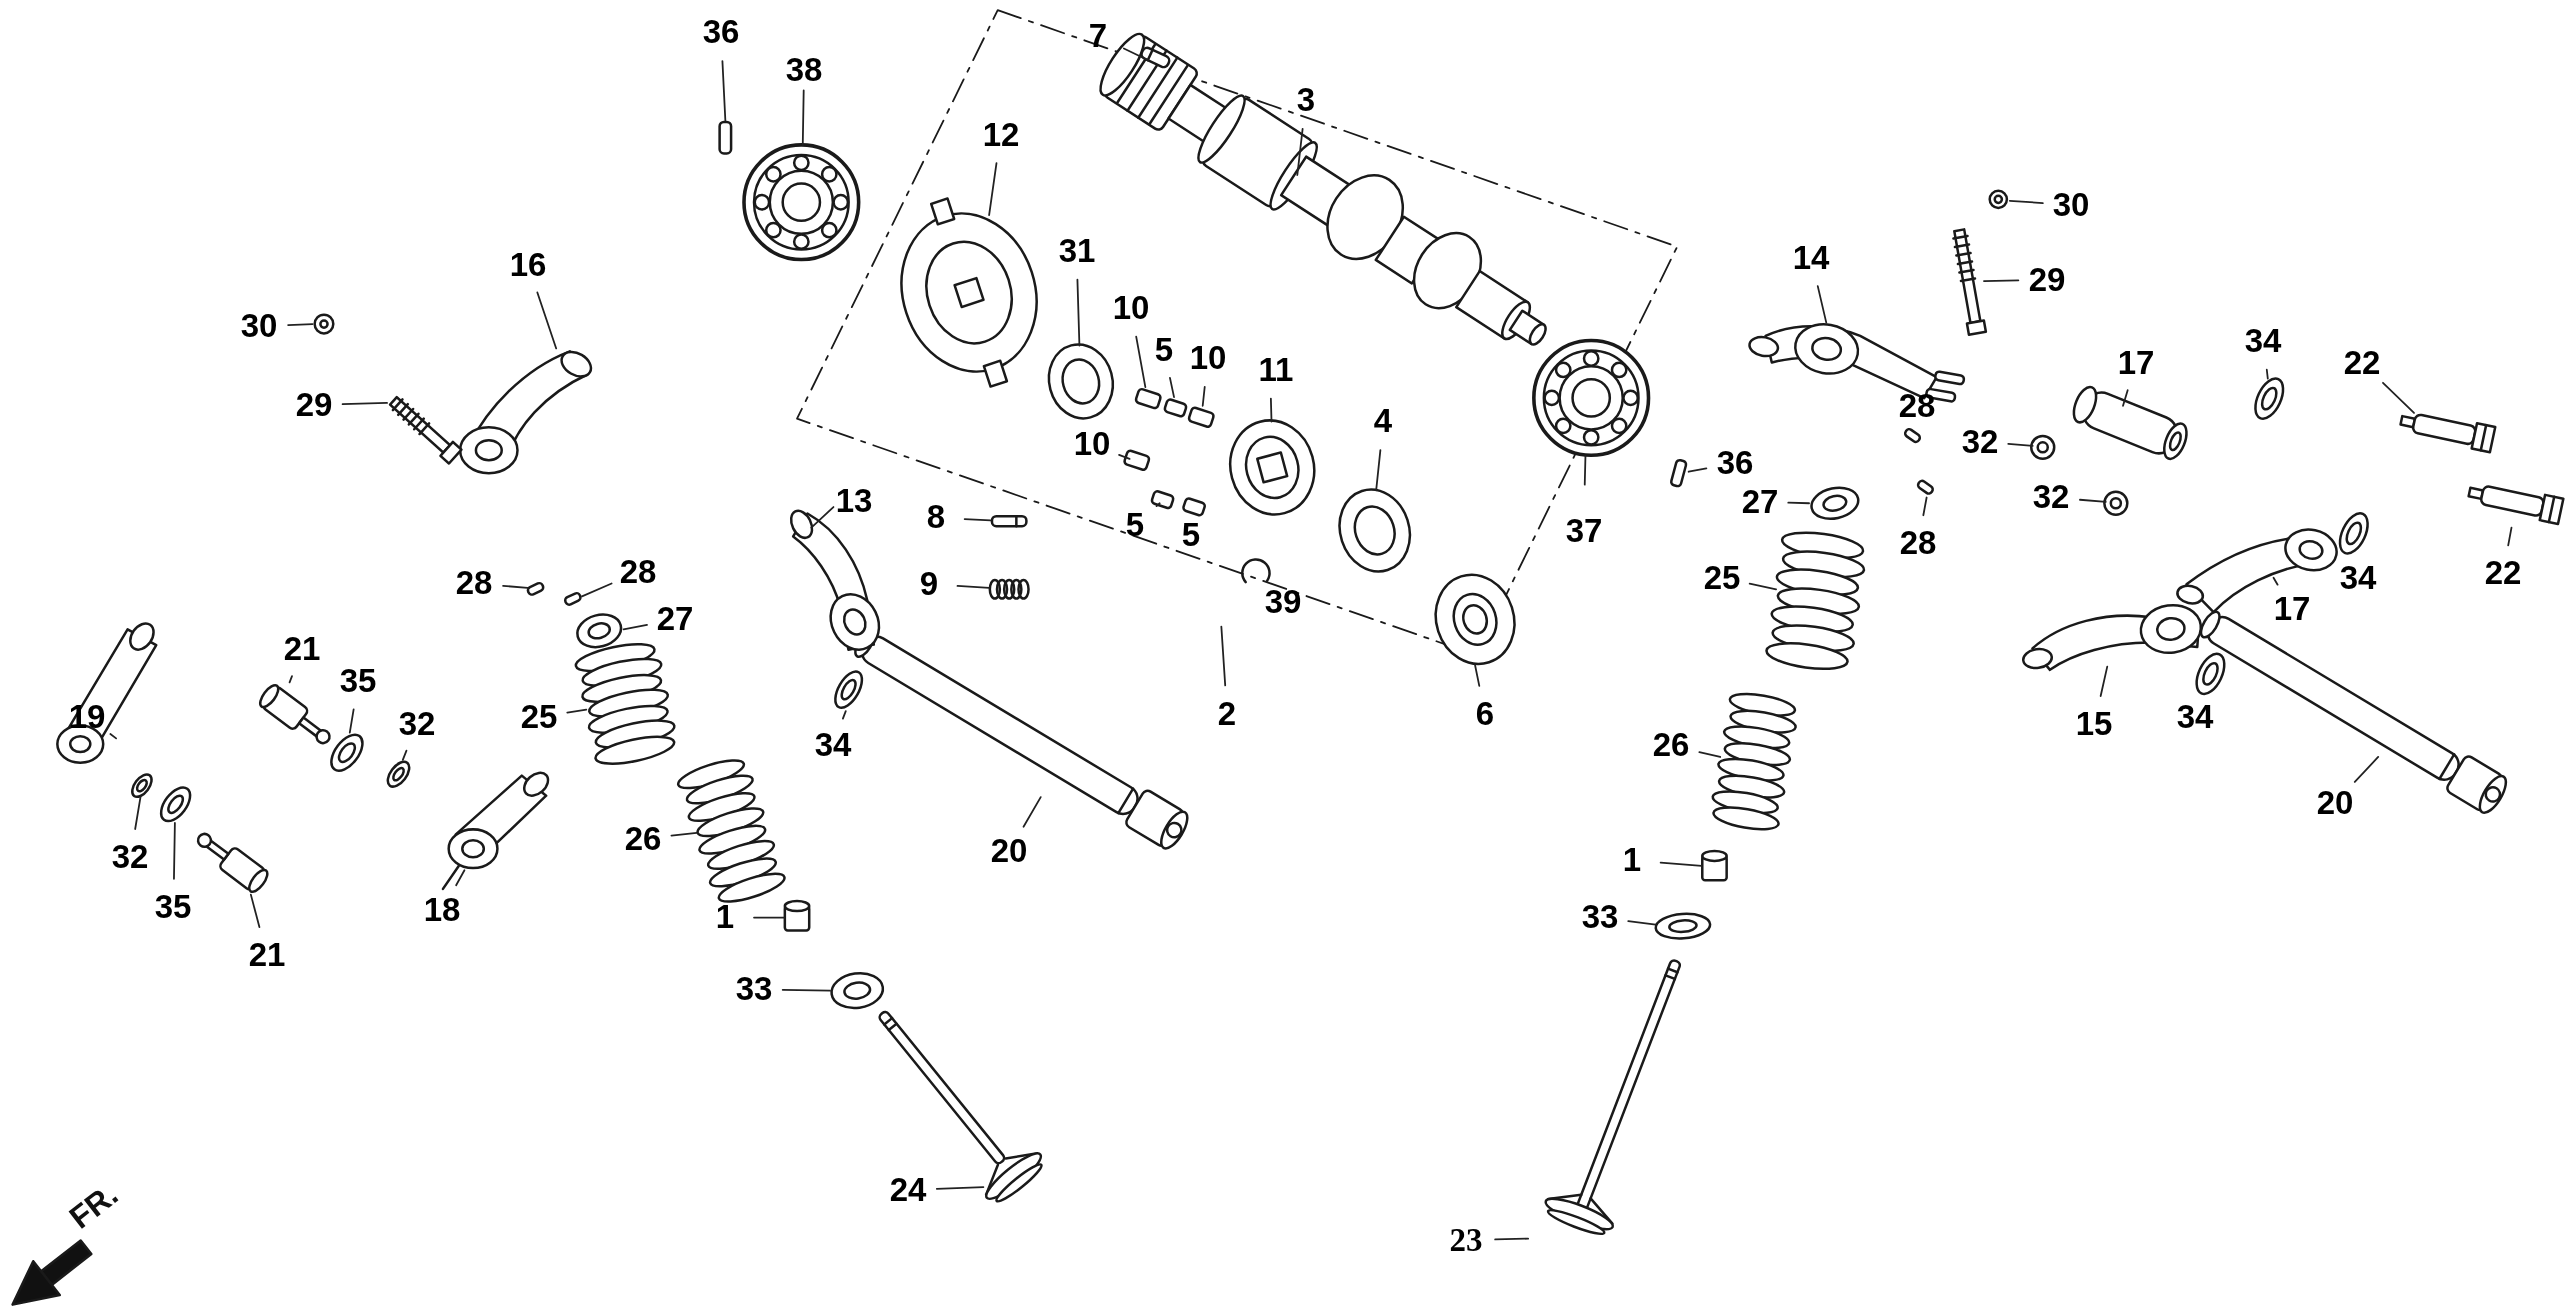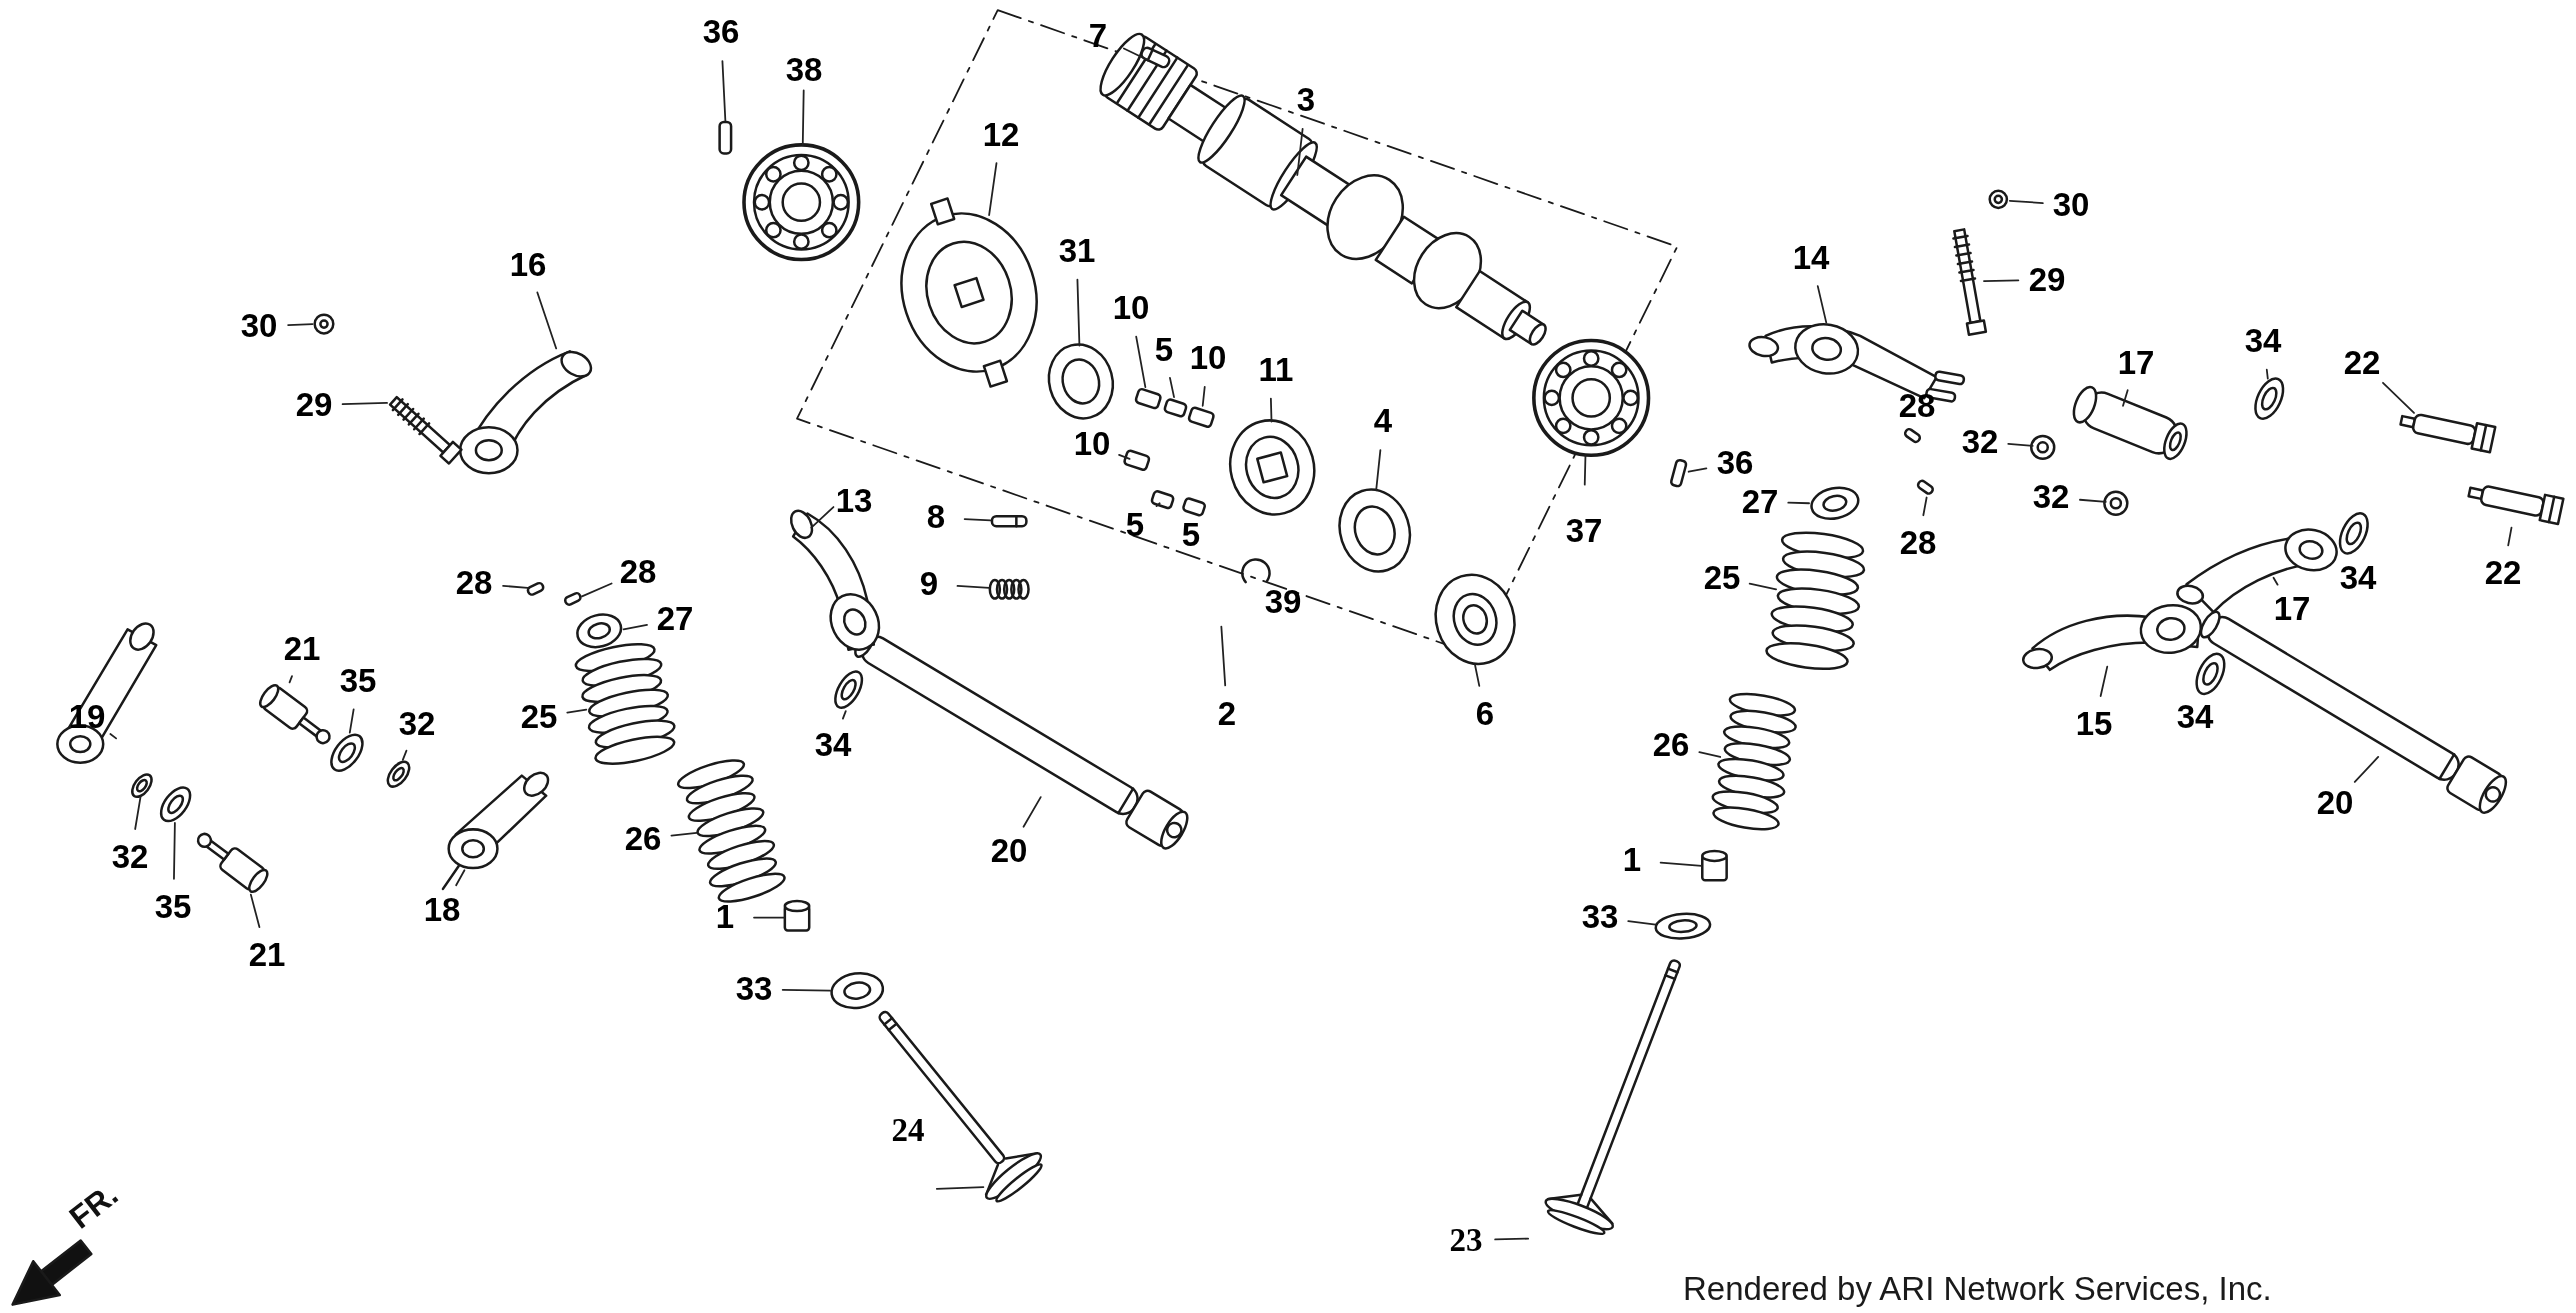--- a/index.html
+++ b/index.html
@@ -543,26 +543,25 @@
       <div class="callout" style="left: 929px; top: 584px;">9</div>
       <div class="callout" style="left: 474px; top: 583px;">28</div>
       <div class="callout" style="left: 638px; top: 572px;">28</div>
       <div class="callout" style="left: 675px; top: 619px;">27</div>
       <div class="callout" style="left: 539px; top: 717px;">25</div>
       <div class="callout" style="left: 643px; top: 839px;">26</div>
       <div class="callout" style="left: 833px; top: 745px;">34</div>
       <div class="callout" style="left: 1009px; top: 851px;">20</div>
       <div class="callout" style="left: 725px; top: 917px;">1</div>
       <div class="callout" style="left: 754px; top: 989px;">33</div>
-      <div class="callout" style="left: 908px; top: 1130px; font-family: Liberation Serif, serif;">24</div>
+      <div class="callout" style="left: 908px; top: 1190px;">24</div>
       <div class="callout" style="left: 302px; top: 649px;">21</div>
       <div class="callout" style="left: 358px; top: 681px;">35</div>
       <div class="callout" style="left: 417px; top: 724px;">32</div>
       <div class="callout" style="left: 87px; top: 717px;">19</div>
       <div class="callout" style="left: 130px; top: 857px;">32</div>
       <div class="callout" style="left: 173px; top: 907px;">35</div>
       <div class="callout" style="left: 267px; top: 955px;">21</div>
       <div class="callout" style="left: 442px; top: 910px;">18</div>
     </div>
 
-  <div class="credit">Rendered by ARI Network Services, Inc.</div>
 </div>
 
 
 </body></html>

